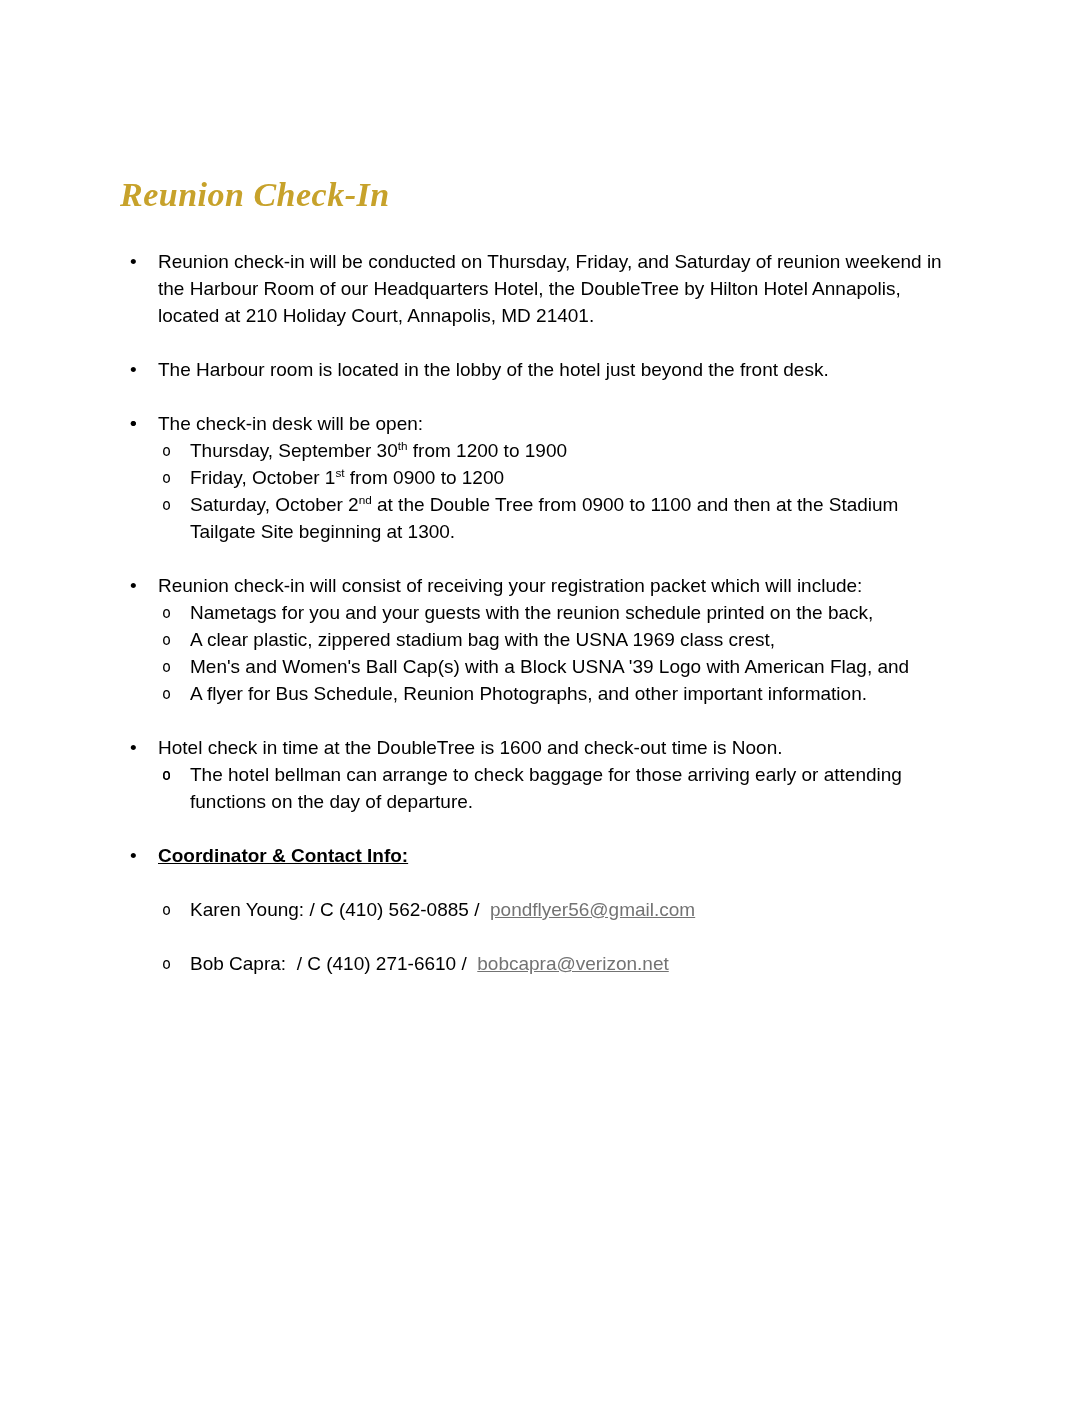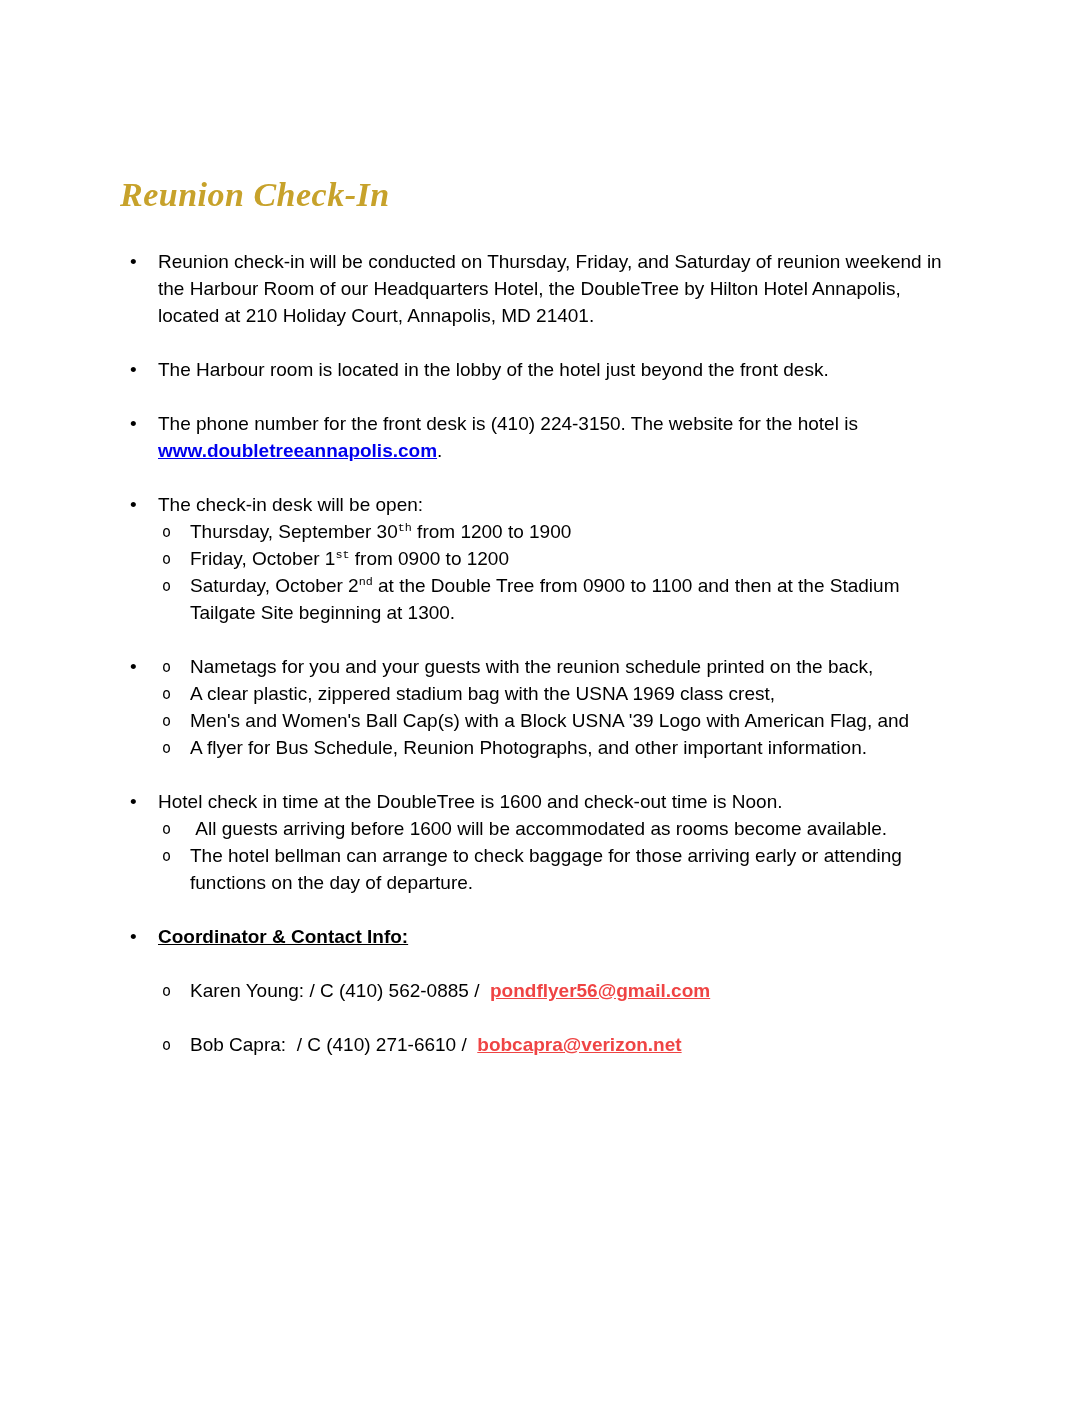--- a/index.html
+++ b/index.html
@@ -53,64 +53,63 @@
     font-family: "DejaVu Sans Mono", monospace;
     font-size: 15px;
     top: 1px;
   }
   .gap { margin-top: 27px; }
   .bold { font-weight: bold; text-decoration: underline; }
   .sup {
     vertical-align: super;
     font-size: 0.62em;
     line-height: 0;
-    font-family: Liberation Mono, monospace;
   }
   a.link {
     color: var(--link-blue, #0000EE);
     font-weight: bold;
     text-decoration: underline;
   }
   a.boldlink {
-    color: #ef4444;
-    font-weight: bold;
+    color: #737373;
+    font-weight: normal;
     text-decoration: underline;
   }
 </style>
 </head>
 <body>
 
 <div class="page">
   <h1 class="title" style="color: rgb(199, 162, 43);">Reunion Check-In</h1>
   <div id="content">
       <div class="group">
         <div class="li lvl0"><span class="marker">•</span><span class="txt"><span>Reunion check-in will be conducted on Thursday, Friday, and Saturday of reunion weekend in the Harbour Room of our Headquarters Hotel, the DoubleTree by Hilton Hotel Annapolis, located at 210 Holiday Court, Annapolis, MD 21401.</span></span></div>
       </div>
       <div class="group">
         <div class="li lvl0"><span class="marker">•</span><span class="txt"><span>The Harbour room is located in the lobby of the hotel just beyond the front desk.</span></span></div>
       </div>
       <div class="group">
-        <div class="li lvl0"><span class="marker">•</span><span class="txt"><span>The phone number for the front desk is (410) 224-3150. The website for the hotel is </span><a class="link" href="#">www.doubletreeannapolis.com</a><span>.</span></span></div>
+        <div class="li lvl0"><span class="marker">•</span></div>
       </div>
       <div class="group">
         <div class="li lvl0"><span class="marker">•</span><span class="txt"><span>The check-in desk will be open:</span></span></div>
         <div class="li lvl1"><span class="marker">o</span><span class="txt"><span>Thursday, September 30</span><span class="sup">th</span><span> from 1200 to 1900</span></span></div>
         <div class="li lvl1"><span class="marker">o</span><span class="txt"><span>Friday, October 1</span><span class="sup">st</span><span> from 0900 to 1200</span></span></div>
         <div class="li lvl1"><span class="marker">o</span><span class="txt"><span>Saturday, October 2</span><span class="sup">nd</span><span> at the Double Tree from 0900 to 1100 and then at the Stadium Tailgate Site beginning at 1300.</span></span></div>
       </div>
       <div class="group">
-        <div class="li lvl0"><span class="marker">•</span></div>
+        <div class="li lvl0"><span class="marker">•</span><span class="txt"><span>Reunion check-in will consist of receiving your registration packet which will include:</span></span></div>
         <div class="li lvl1"><span class="marker">o</span><span class="txt"><span>Nametags for you and your guests with the reunion schedule printed on the back,</span></span></div>
         <div class="li lvl1"><span class="marker">o</span><span class="txt"><span>A clear plastic, zippered stadium bag with the USNA 1969 class crest,</span></span></div>
         <div class="li lvl1"><span class="marker">o</span><span class="txt"><span>Men's and Women's Ball Cap(s) with a Block USNA '39 Logo with American Flag, and</span></span></div>
         <div class="li lvl1"><span class="marker">o</span><span class="txt"><span>A flyer for Bus Schedule, Reunion Photographs, and other important information.</span></span></div>
       </div>
       <div class="group">
         <div class="li lvl0"><span class="marker">•</span><span class="txt"><span>Hotel check in time at the DoubleTree is 1600 and check-out time is Noon.</span></span></div>
-        <div class="li lvl1"><span class="marker">o</span><span class="txt"><span> All guests arriving before 1600 will be accommodated as rooms become available.</span></span></div>
+        <div class="li lvl1"><span class="marker">o</span></div>
         <div class="li lvl1"><span class="marker">o</span><span class="txt"><span>The hotel bellman can arrange to check baggage for those arriving early or attending functions on the day of departure.</span></span></div>
       </div>
       <div class="group">
         <div class="li lvl0"><span class="marker">•</span><span class="txt"><span class="bold">Coordinator &amp; Contact Info:</span></span></div>
         <div class="li lvl1 gap"><span class="marker">o</span><span class="txt"><span>Karen Young: / C (410) 562-0885 /  </span><a class="boldlink" href="#">pondflyer56@gmail.com</a></span></div>
         <div class="li lvl1 gap"><span class="marker">o</span><span class="txt"><span>Bob Capra:  / C (410) 271-6610 /  </span><a class="boldlink" href="#">bobcapra@verizon.net</a></span></div>
       </div>
     </div>
 </div>
 

